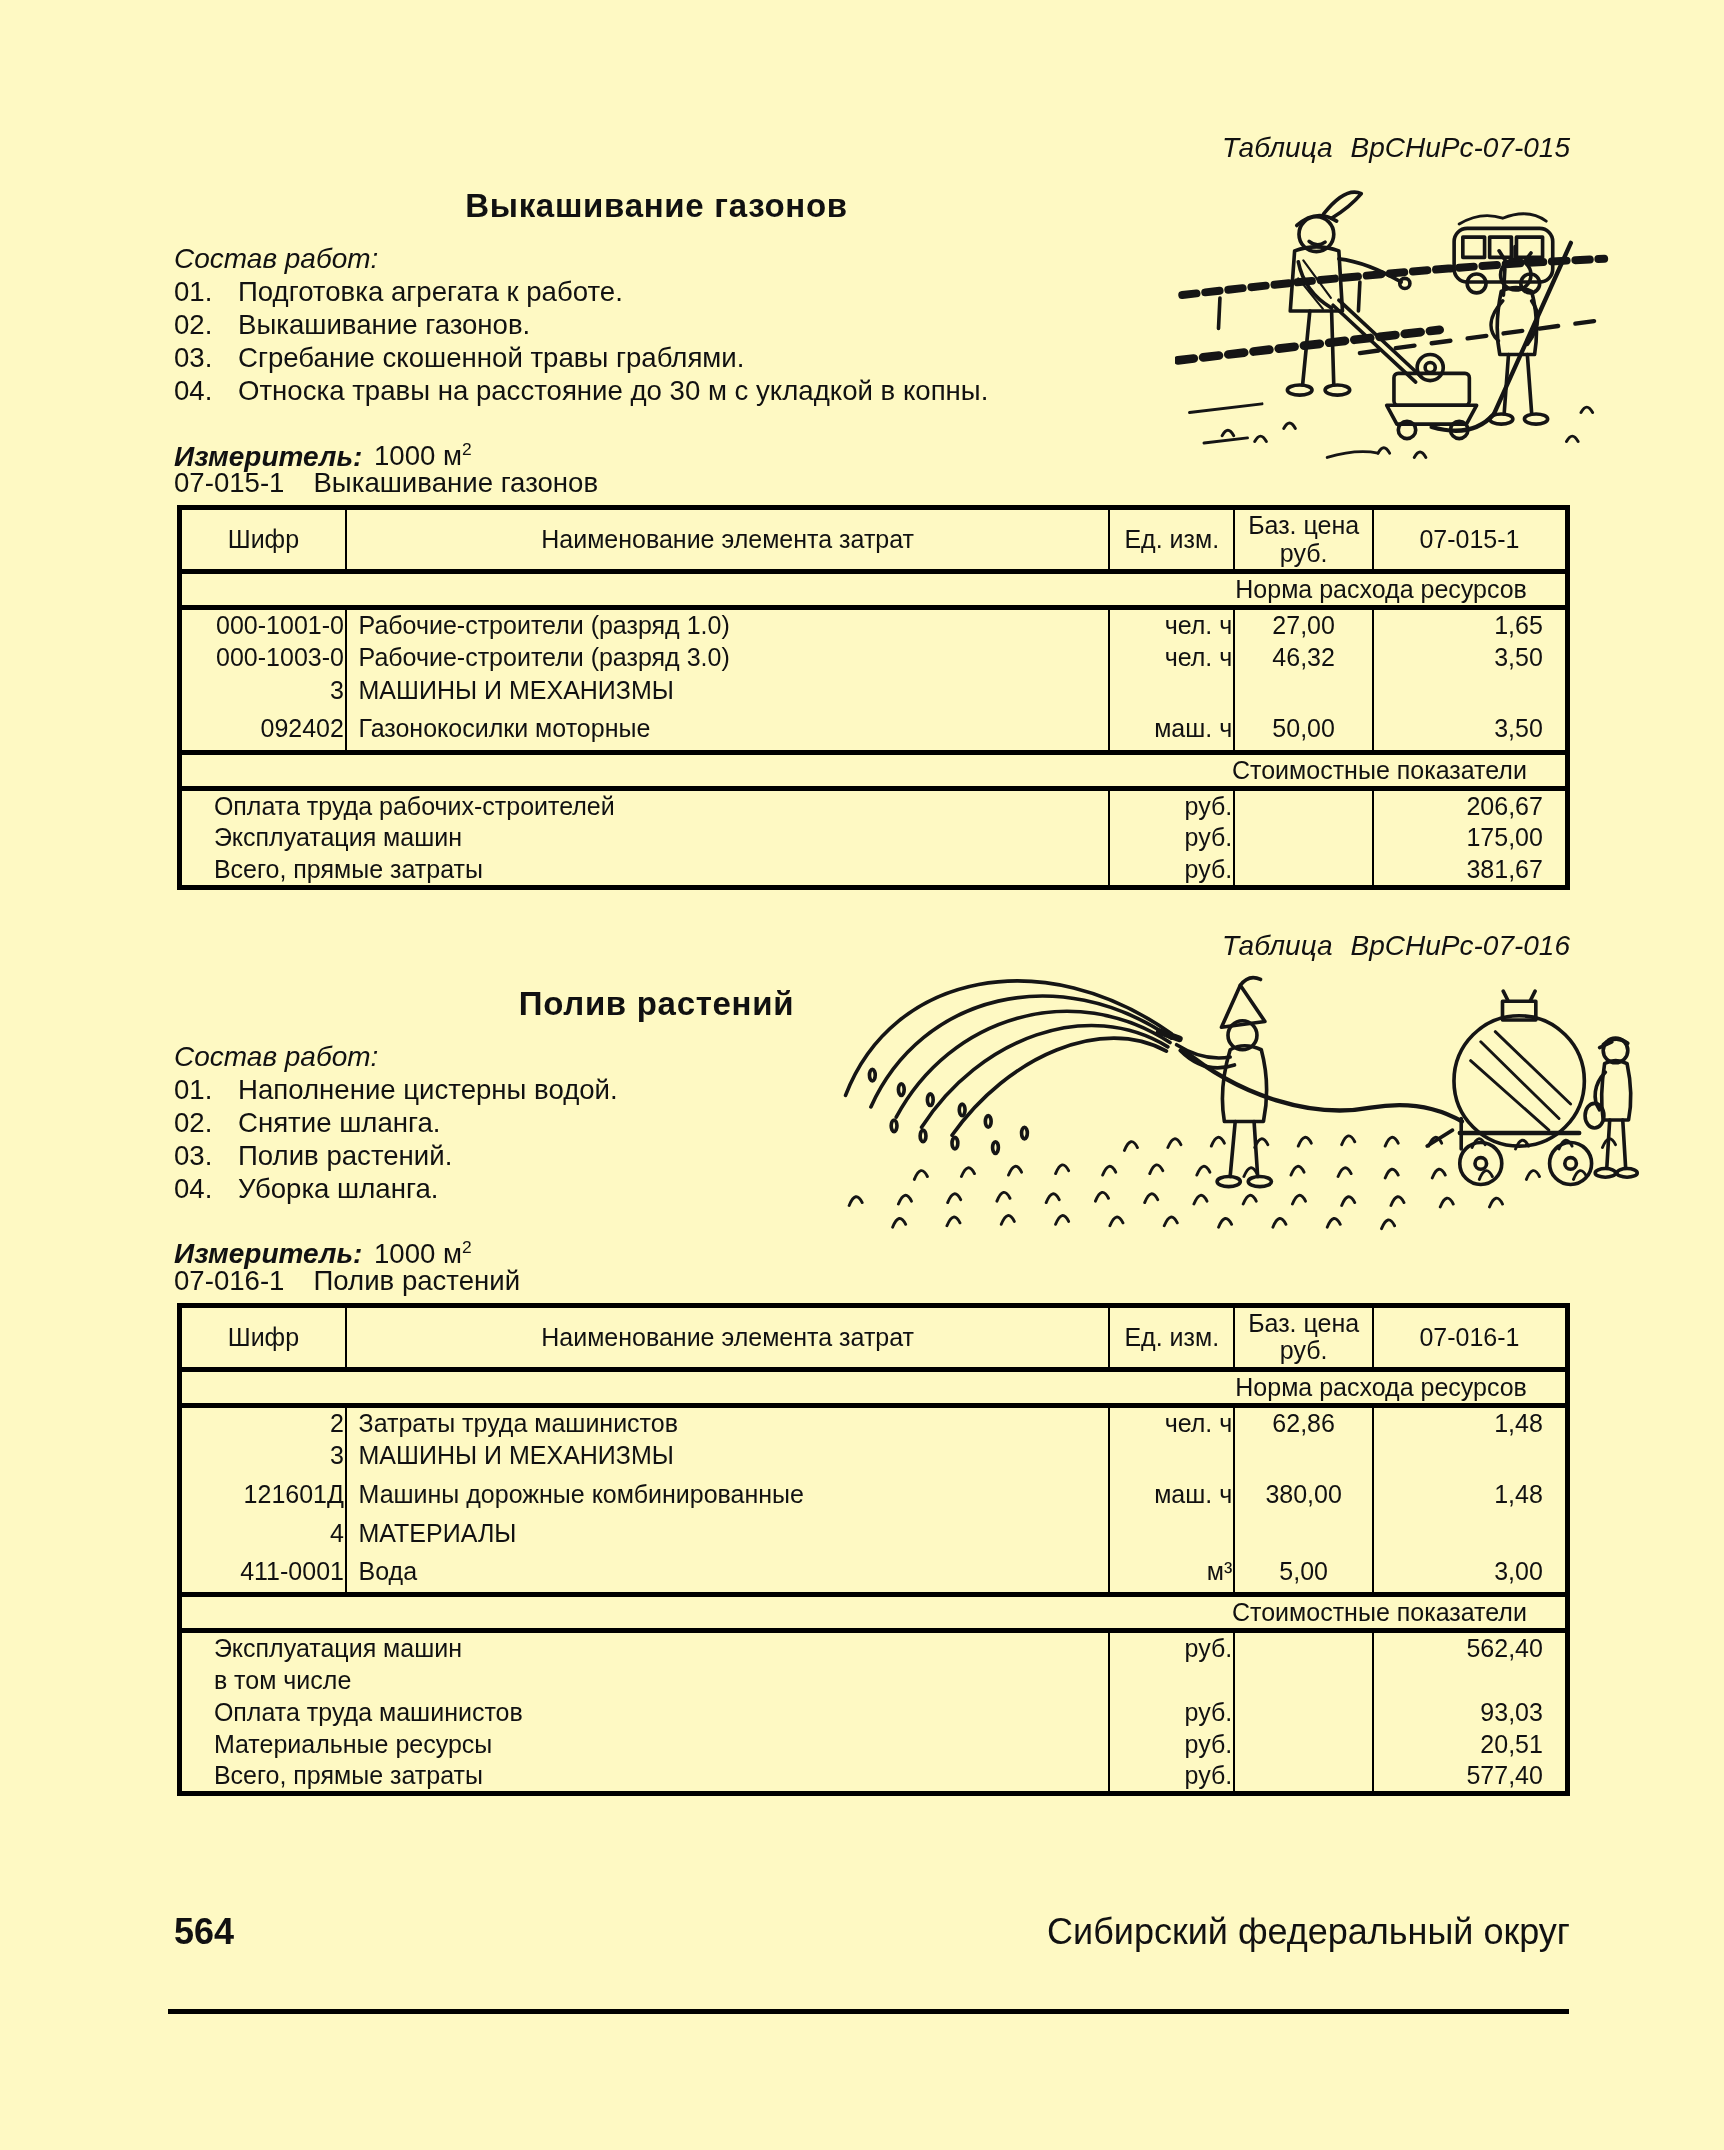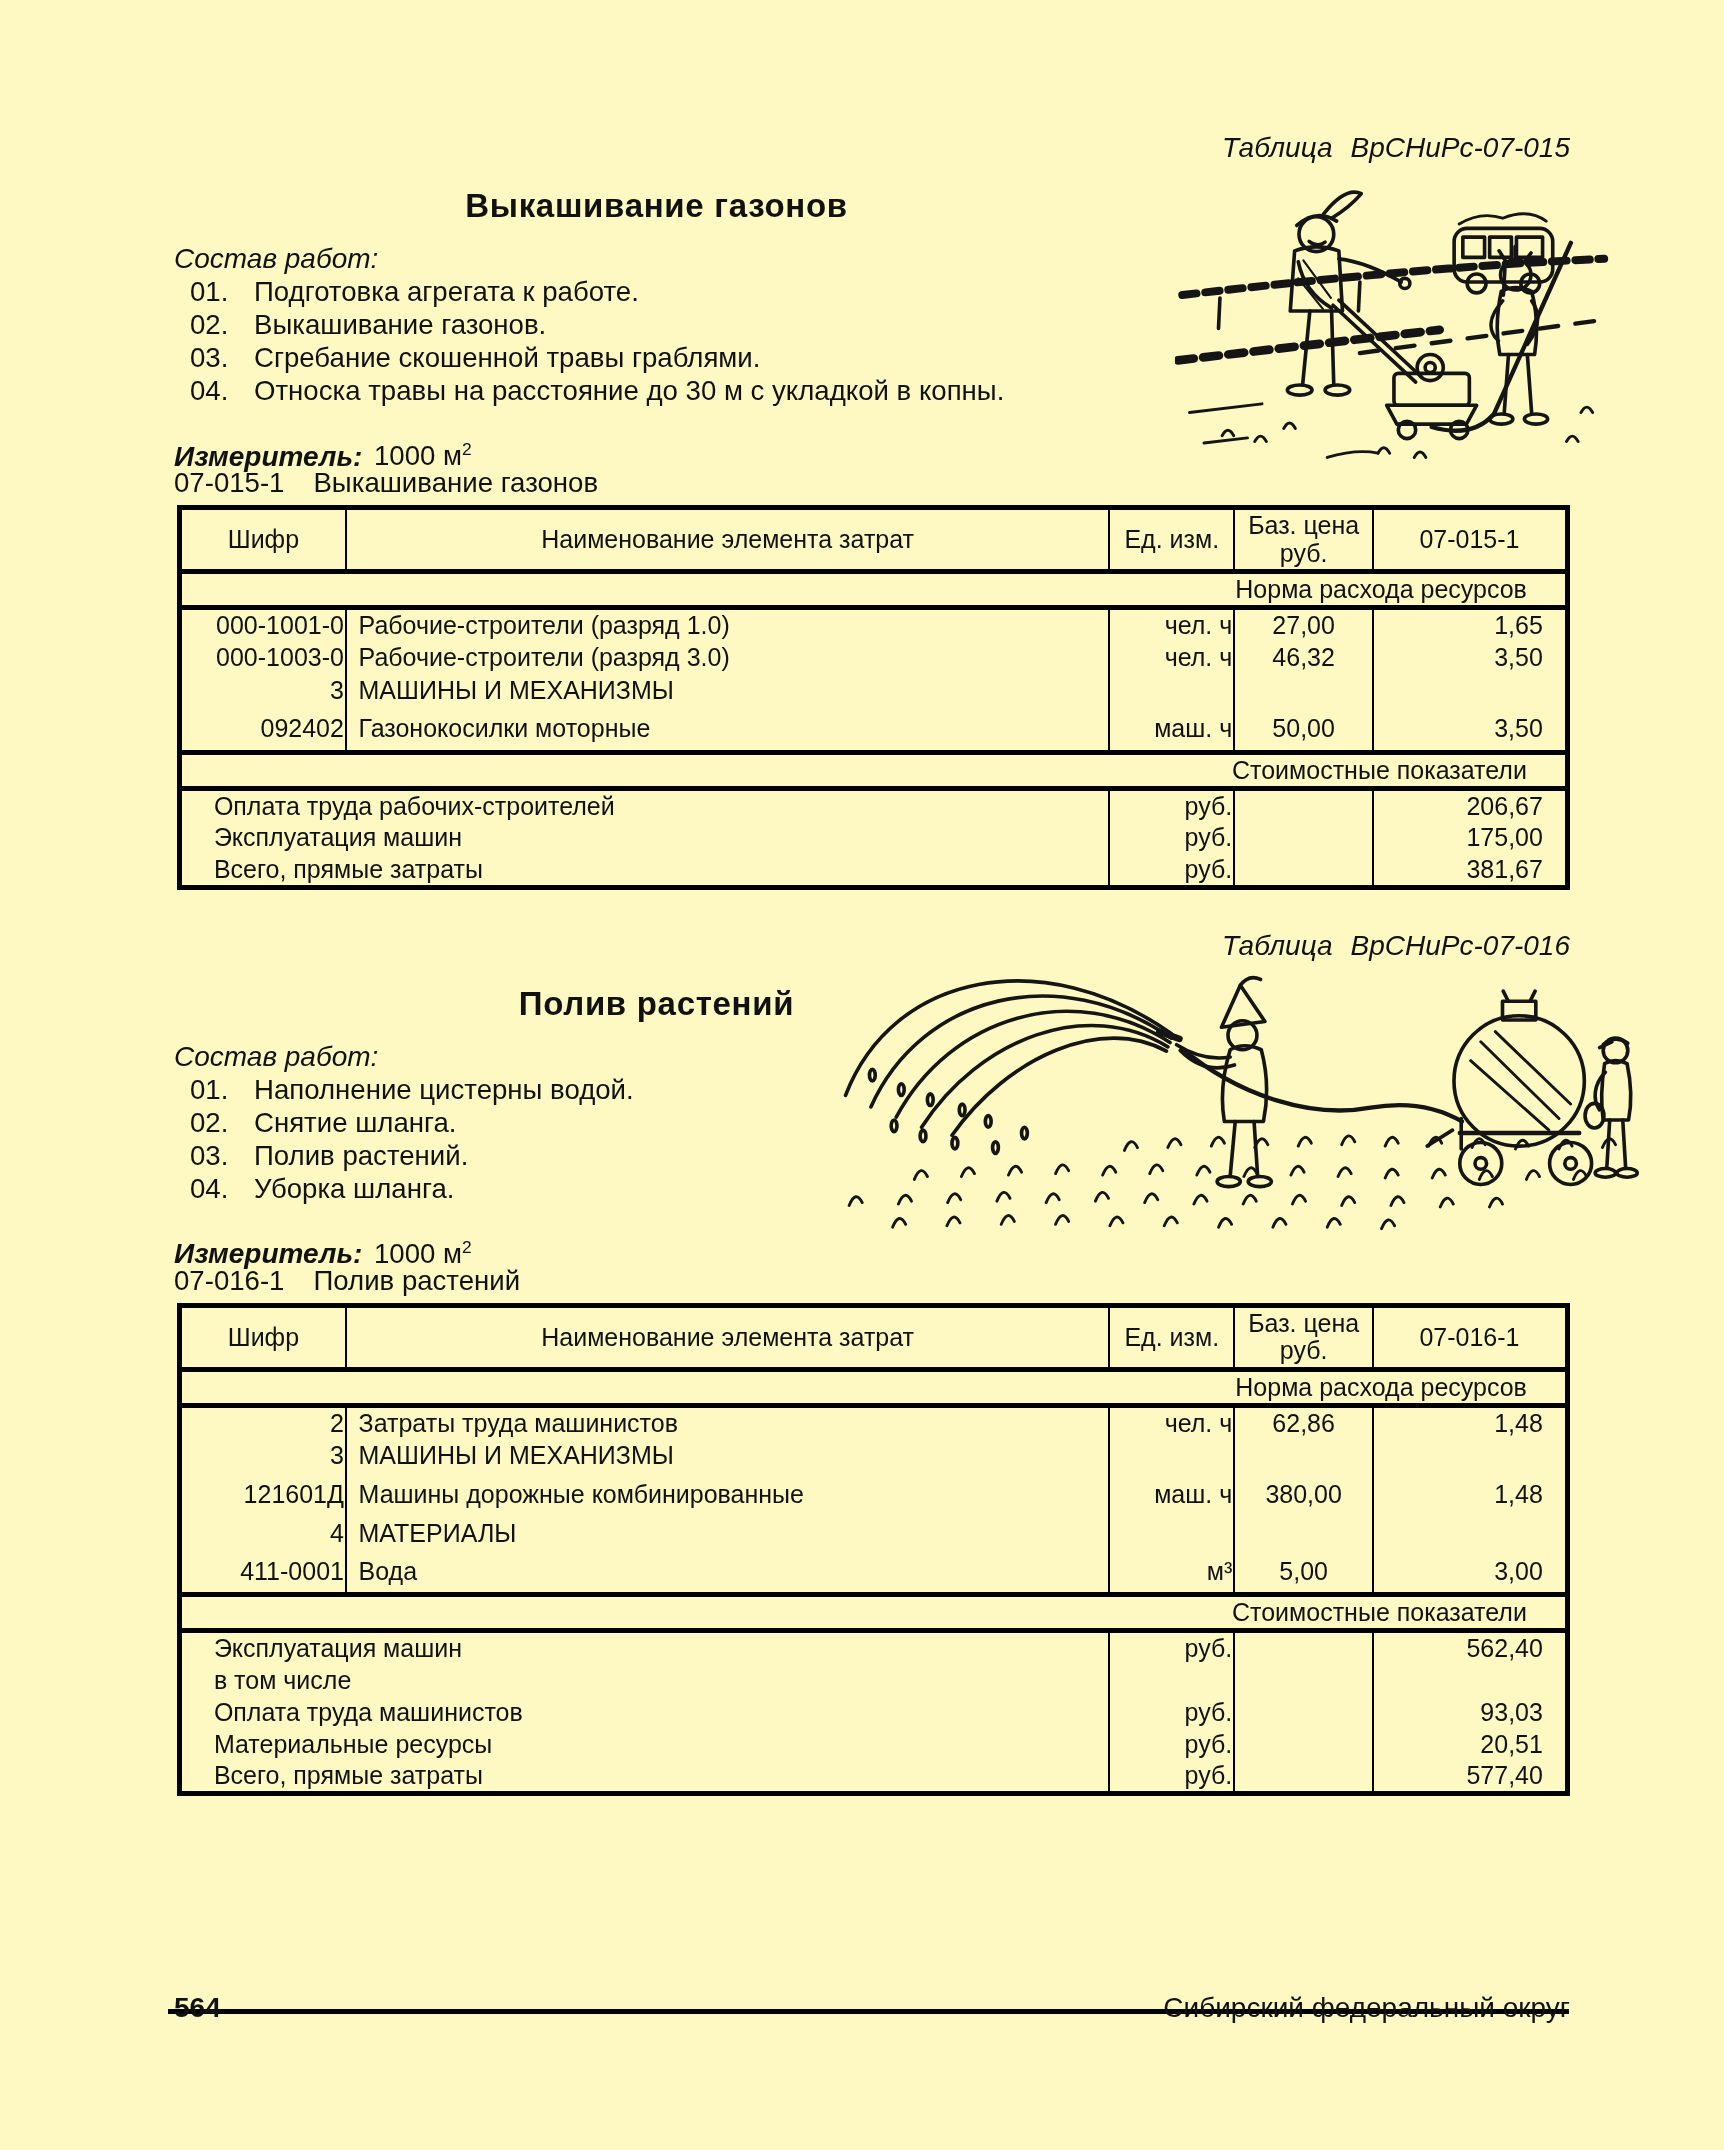--- a/index.html
+++ b/index.html
@@ -19,21 +19,21 @@
     font-size:28px;font-style:italic;
     text-align:right;word-spacing:10.2px;
   }
   .sec2-caption{margin-top:39px;}
   .title{
     margin-top:22px;width:965px;height:39px;line-height:39px;
     font-size:33px;font-weight:700;text-align:center;letter-spacing:0.7px;
   }
   .works-label{margin-top:17.4px;height:33px;line-height:33px;font-size:28px;font-weight:400;font-style:italic;}
   .work-item{height:33px;line-height:33px;font-size:27.6px;}
-  .work-num{display:inline-block;width:64px;margin-left:16px;}
+  .work-num{display:inline-block;width:64px;}
   .meter-line{height:33px;line-height:33px;font-size:27.6px;margin-top:26px;}
   .meter-label{font-weight:700;font-style:italic;margin-right:11.6px;font-size:28px;}
   .meter-line sup{font-size:17.4px;}
   .code-line{height:33px;line-height:33px;font-size:27.6px;}
   .code-num{display:inline-block;margin-right:29px;}
 
   table.spec{
     border-collapse:collapse;table-layout:fixed;
     width:1393px;margin-left:2.9px;margin-top:5.8px;
     font-size:25px;border:5.1px solid #000;
@@ -62,23 +62,23 @@
   .c-val{text-align:right;padding-right:22px;}
   .cost-label{text-align:left;padding-left:32px;}
   .bold{font-weight:700;}
 
   .illo{position:absolute;}
   .illo path,.illo circle,.illo rect,.illo ellipse,.illo line{
     stroke:#151515;fill:none;stroke-linecap:round;stroke-linejoin:round;
   }
   .footer-rule{position:absolute;left:168px;top:2009px;width:1401px;height:5.1px;background:#000;}
   .footer{
-    position:absolute;left:174px;top:1991px;width:1396px;
+    position:absolute;left:174px;top:1915px;width:1396px;
     display:flex;justify-content:space-between;
-    font-size:28px;height:33px;line-height:33px;
+    font-size:36px;height:33px;line-height:33px;
   }
   .footer .pagenum{font-weight:700;}
 </style>
 </head>
 <body>
 
 <div class="page">
 
   <div class="content">
     <div class="caption">Таблица ВрСНиРс-07-015</div>

